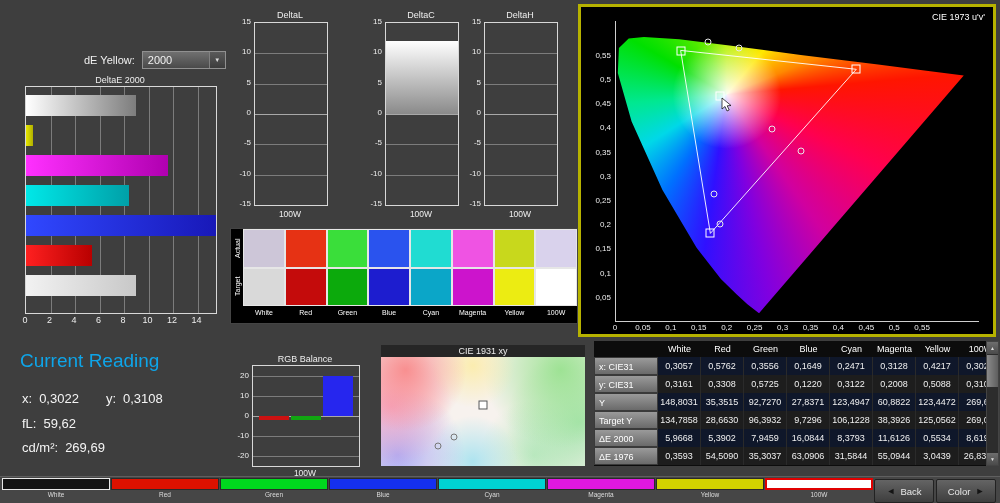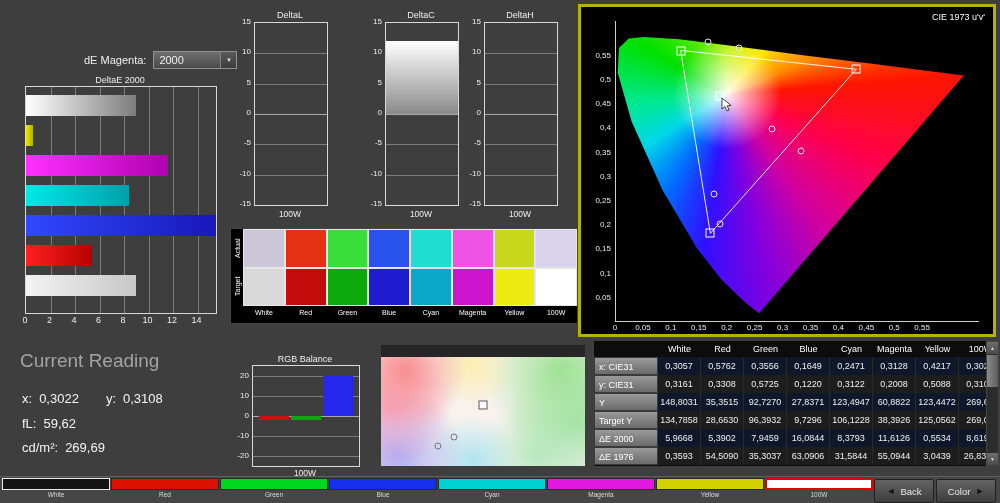--- a/index.html
+++ b/index.html
@@ -40,21 +40,21 @@
         #b8f000 0deg,#ffe800 40deg,#ff8800 68deg,#ff1500 85deg,
         #ff0050 115deg,#d000a0 145deg,#8000e0 168deg,#3010ff 188deg,
         #0070ff 212deg,#00d8e8 238deg,#00e890 265deg,#00e000 300deg,#60ec00 335deg,#b8f000 360deg)}
   .cie-svg{position:absolute;inset:0;width:100%;height:100%;overflow:visible}
   .cxtick{position:absolute;top:316px;transform:translateX(-50%);font-size:8px;color:#eee}
   .cytick{position:absolute;left:2px;width:28px;text-align:right;font-size:8px;color:#eee}
   .sq{position:absolute;width:7px;height:7px;border:1px solid #fff;transform:translate(-50%,-50%)}
   .circ{position:absolute;width:5px;height:5px;border:1px solid #e8e8e8;border-radius:50%;transform:translate(-50%,-50%)}
   .coverage{position:absolute;right:8px;bottom:12px;background:#000;border:1px solid #fff;padding:3px 9px;font-size:10px;display:flex;gap:14px;color:#fff}
   .cursor{position:absolute;z-index:5}
-  #current-reading-title{position:absolute;left:20px;top:350px;font-size:19px;color:#a3a3a3}
+  #current-reading-title{position:absolute;left:20px;top:350px;font-size:19px;color:#0ea5e9}
   .cr-row{position:absolute;left:22px;font-size:13px;display:flex;gap:7px;color:#f4f4f4}
   .cr-ylab{margin-left:20px}
   .rgb-chart{position:absolute;left:236px;top:354px;width:132px;height:126px}
   #rgb-title{position:absolute;top:0;left:16px;width:106px;text-align:center;font-size:9px;color:#eee}
   #rgb-plot{position:absolute;left:16px;top:11px;width:106px;height:100px;border:1px solid #d8d8d8;overflow:hidden}
   .rytick{position:absolute;left:0;width:13px;text-align:right;font-size:8px;color:#eee}
   .rbar{position:absolute;width:30px}
   #rgb-xlabel{position:absolute;top:114px;left:16px;width:106px;text-align:center;font-size:8.5px;color:#eee}
   .cie31{position:absolute;left:381px;top:345px;width:204px;height:121px;background:#262626}
   #cie31-title{position:absolute;top:1px;left:0;width:100%;text-align:center;font-size:9px;color:#eee}
@@ -94,21 +94,21 @@
   #next-btn{left:936px}
   .tri{font-size:9px;color:#141414}
 </style>
 </head>
 <body>
 
 <div class="page">
 
 
   <div class="formula-row">
-    <span>dE Magenta:</span>
+    <span>dE Yellow:</span>
     <div class="dropdown">
       <span>2000</span>
       <span class="dd-btn">▼</span>
     </div>
   </div>
 
   <div id="deltae-title" class="chart-title">DeltaE 2000</div>
   <div id="deltae-plot">
       <div class="vgrid" style="left: 12.9032%;"></div>
       <div class="vgrid" style="left: 25.8065%;"></div>
@@ -325,20 +325,21 @@
         <div class="hgrid" style="top: 70px;"></div>
         <div class="hgrid" style="top: 90px;"></div>
         <div class="rbar" style="left: 6px; top: 50px; height: 4px; background: linear-gradient(rgb(204, 17, 17), rgb(204, 17, 17)) rgb(204, 17, 17);"></div>
         <div class="rbar" style="left: 38px; top: 50px; height: 4px; background: linear-gradient(rgb(17, 165, 17), rgb(17, 165, 17)) rgb(17, 165, 17);"></div>
         <div class="rbar" style="left: 70px; top: 10px; height: 40px; background: linear-gradient(rgb(38, 38, 238), rgb(38, 38, 238)) rgb(38, 38, 238);"></div>
       </div>
     <div id="rgb-xlabel">100W</div>
   </div>
 
   <div class="cie31">
+    <div id="cie31-title">CIE 1931 xy</div>
     <div id="cie31-area">
         <div class="sq31" style="left: 50%; top: 44%;"></div>
         <div class="circ31" style="left: 28%; top: 82%;"></div>
         <div class="circ31" style="left: 36%; top: 73%;"></div>
       </div>
   </div>
 
   <div class="results">
     <div class="rt-head-row">
         <div class="rt-head-spacer"></div>

